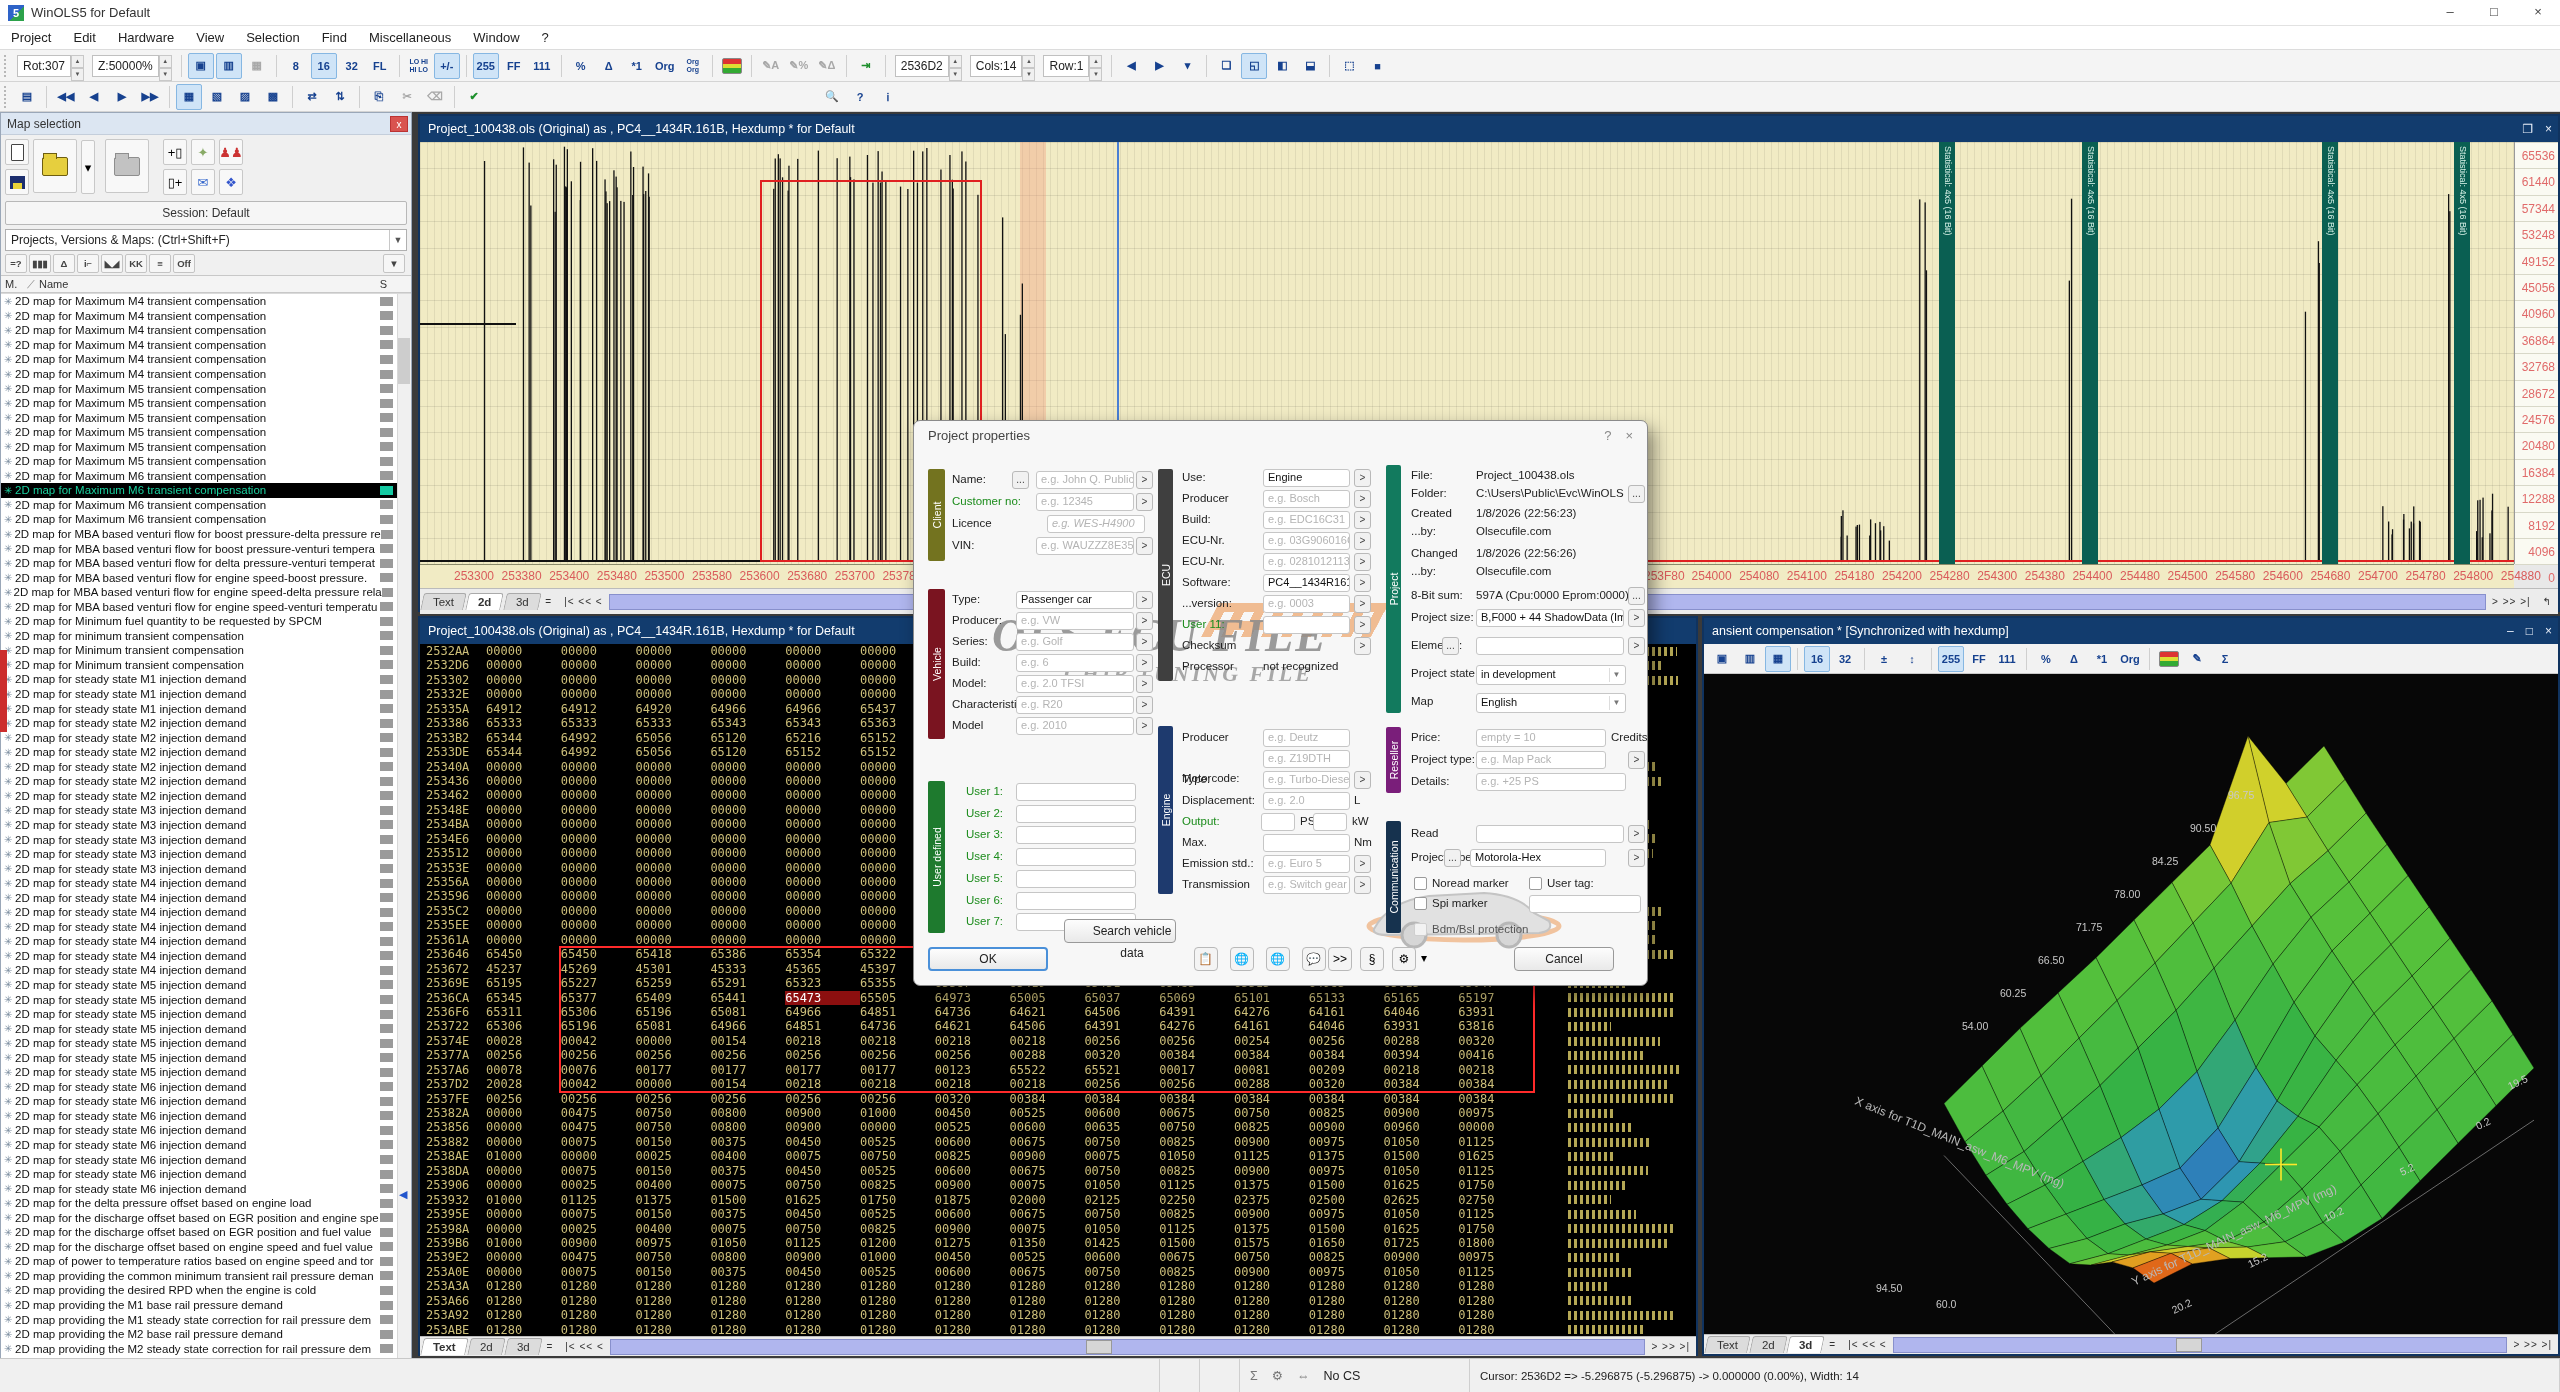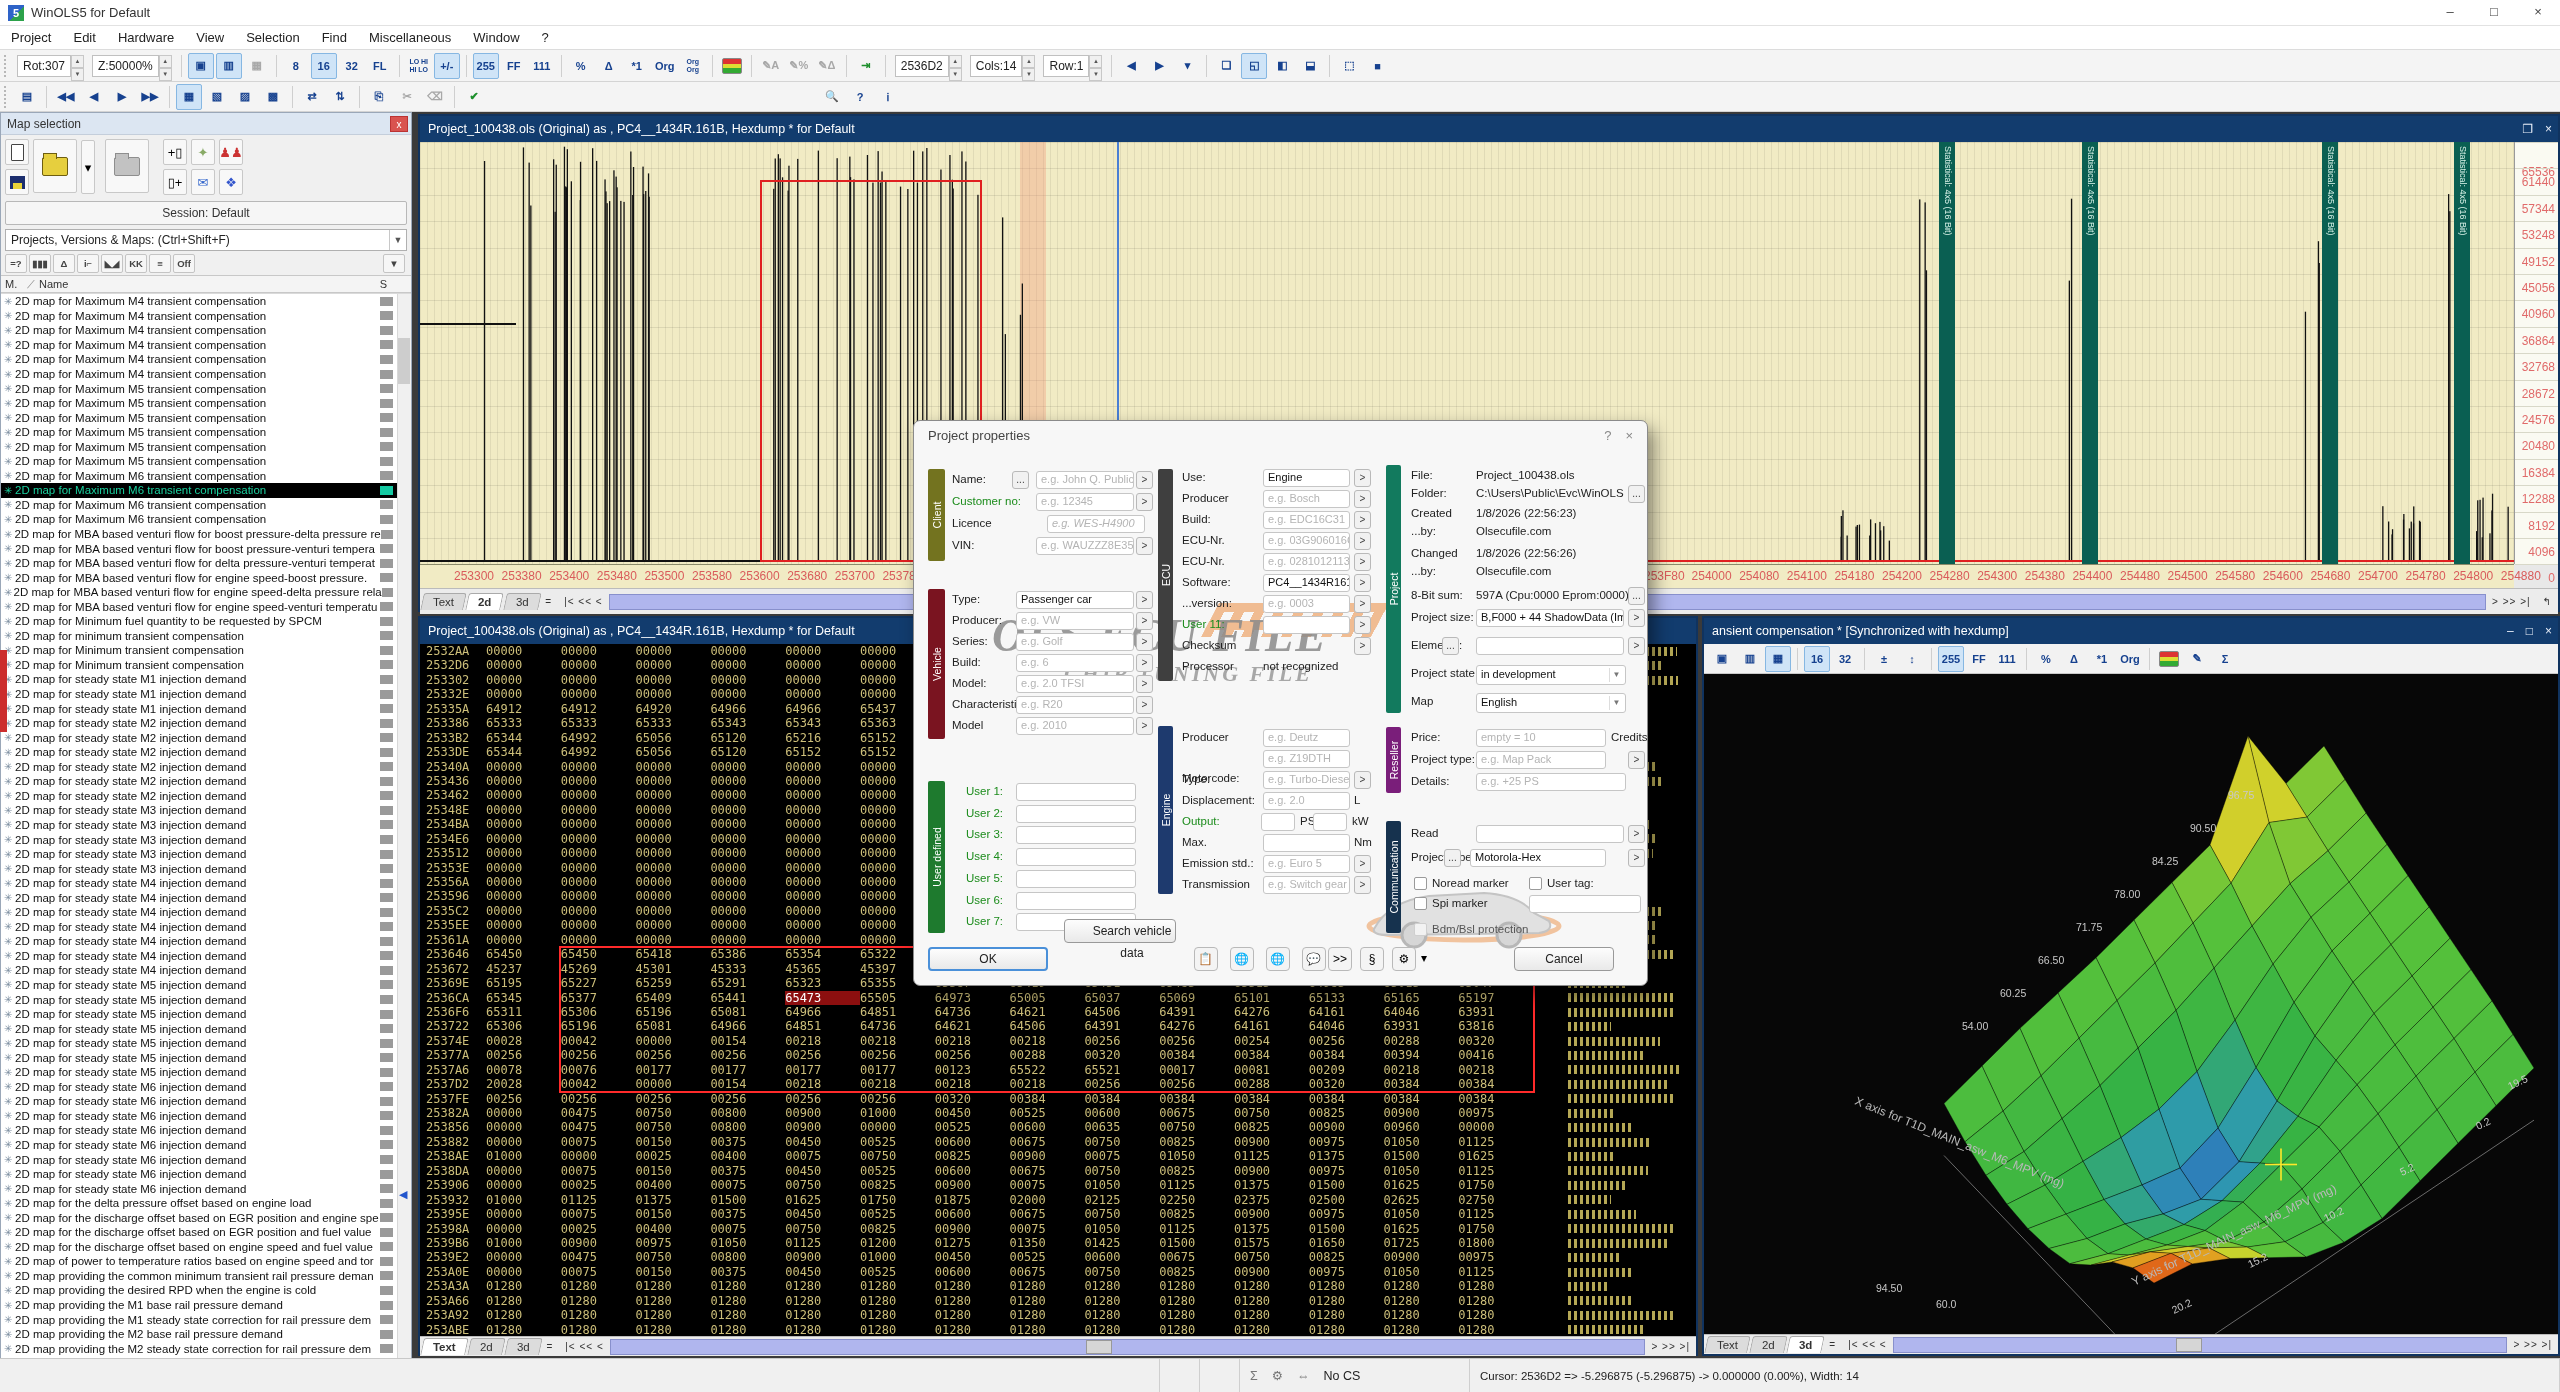--- a/index.html
+++ b/index.html
@@ -912,21 +912,21 @@
         </div>
         <div class="statband" style="left: 1902px;">
           <span>Statistical: 4x5 (16 Bit)</span>
         </div>
         <div class="statband" style="left: 2034px;">
           <span>Statistical: 4x5 (16 Bit)</span>
         </div>
       </div>
     <div id="yaxis">
         <div class="ycell" style="top: 0px; height: 26.4px;"></div>
-        <div class="ytick" style="top: 23px;">65536</div>
+        <div class="ytick" style="top: 7px;">65536</div>
         <div class="ycell" style="top: 26.4px; height: 26.4px;"></div>
         <div class="ytick" style="top: 33.4px; margin-left: 16px;">61440</div>
         <div class="ycell" style="top: 52.8px; height: 26.4px;"></div>
         <div class="ytick" style="top: 59.8px;">57344</div>
         <div class="ycell" style="top: 79.2px; height: 26.4px;"></div>
         <div class="ytick" style="top: 86.2px;">53248</div>
         <div class="ycell" style="top: 105.6px; height: 26.4px;"></div>
         <div class="ytick" style="top: 112.6px;">49152</div>
         <div class="ycell" style="top: 132px; height: 26.4px;"></div>
         <div class="ytick" style="top: 139px;">45056</div>

